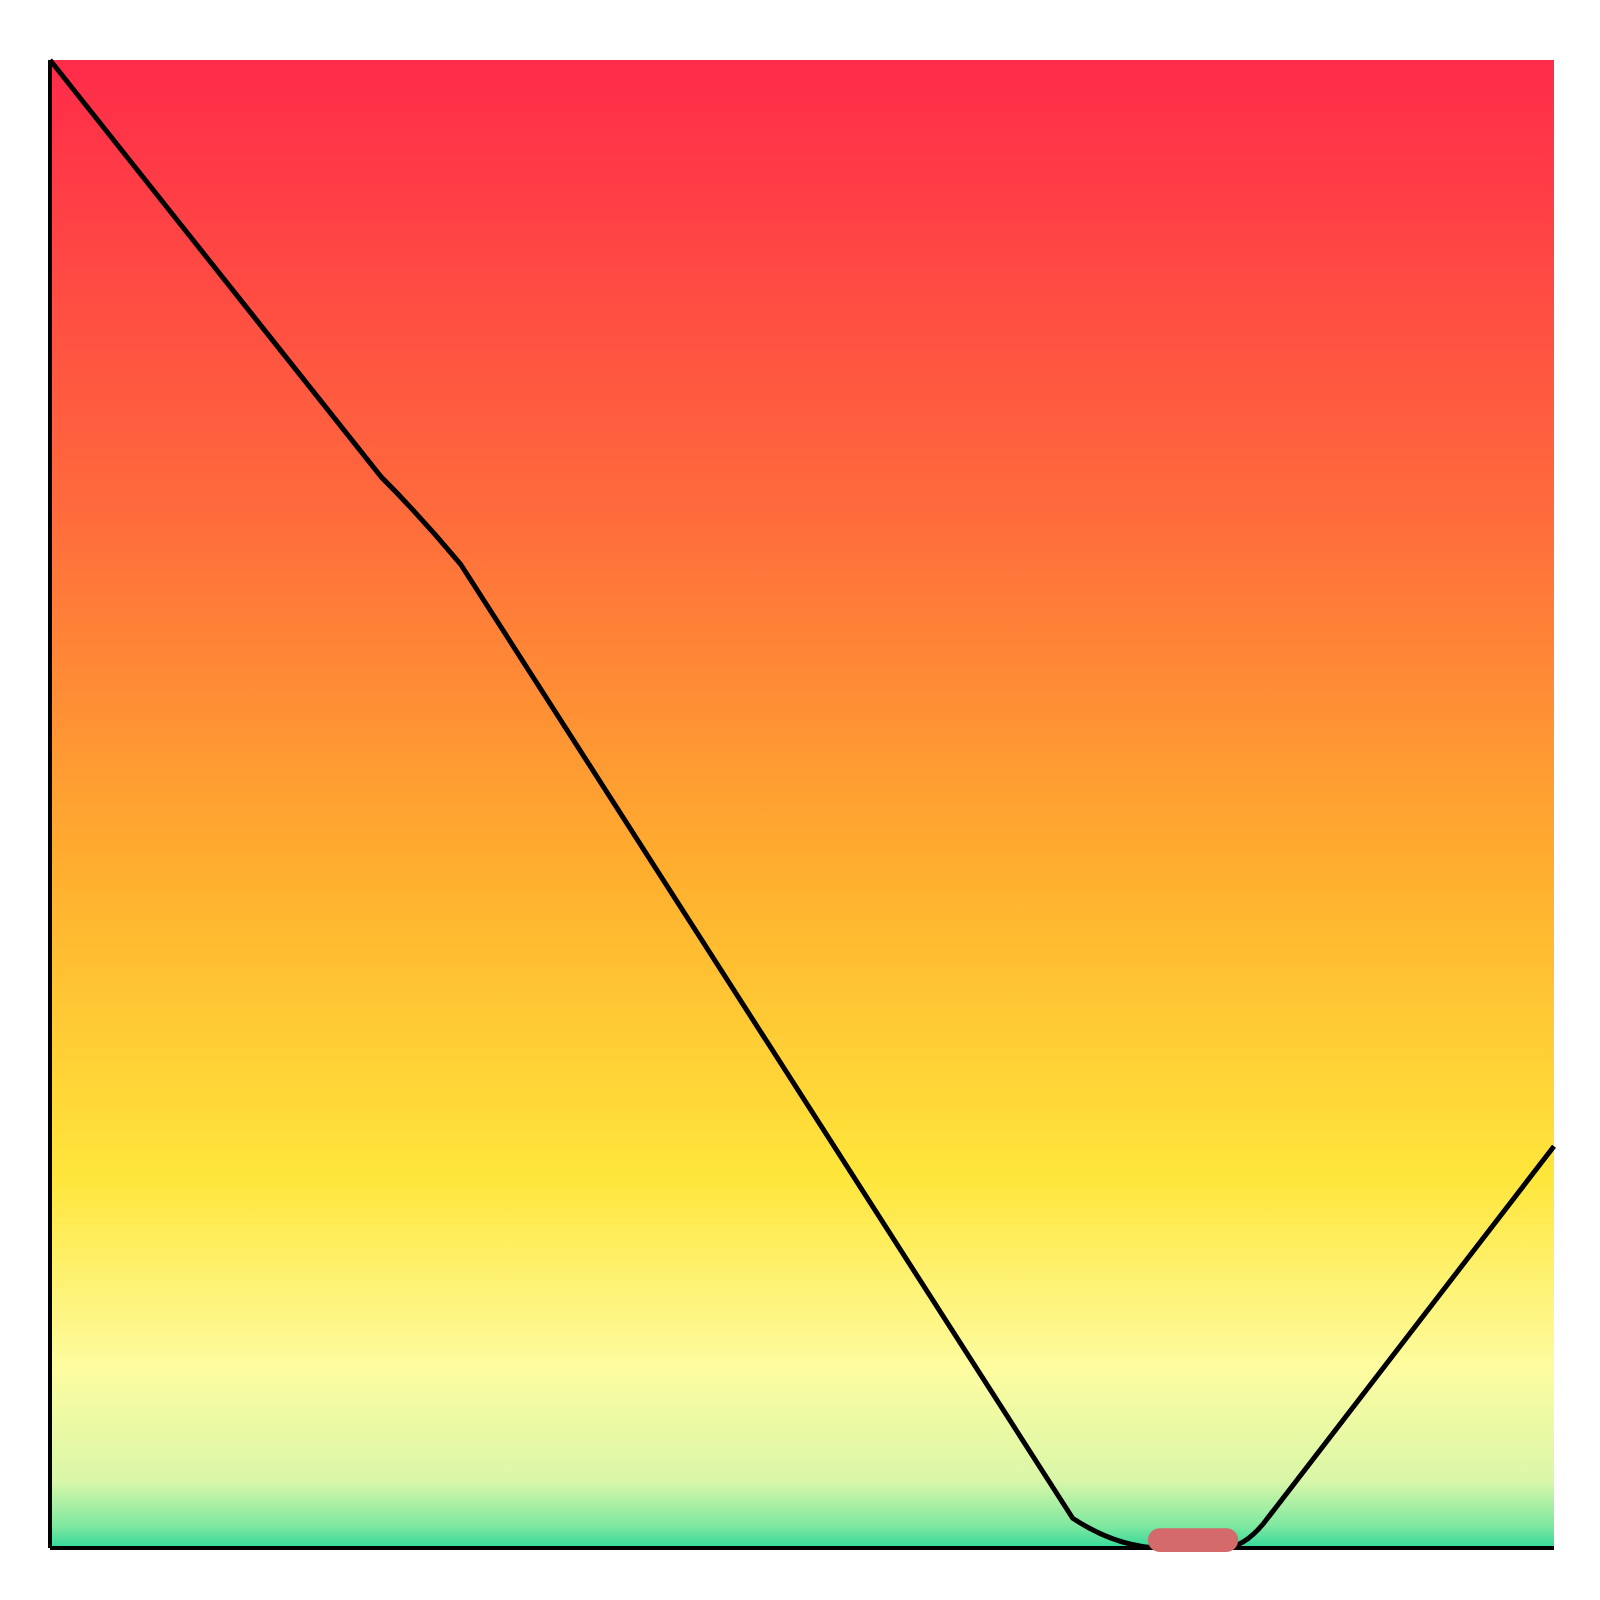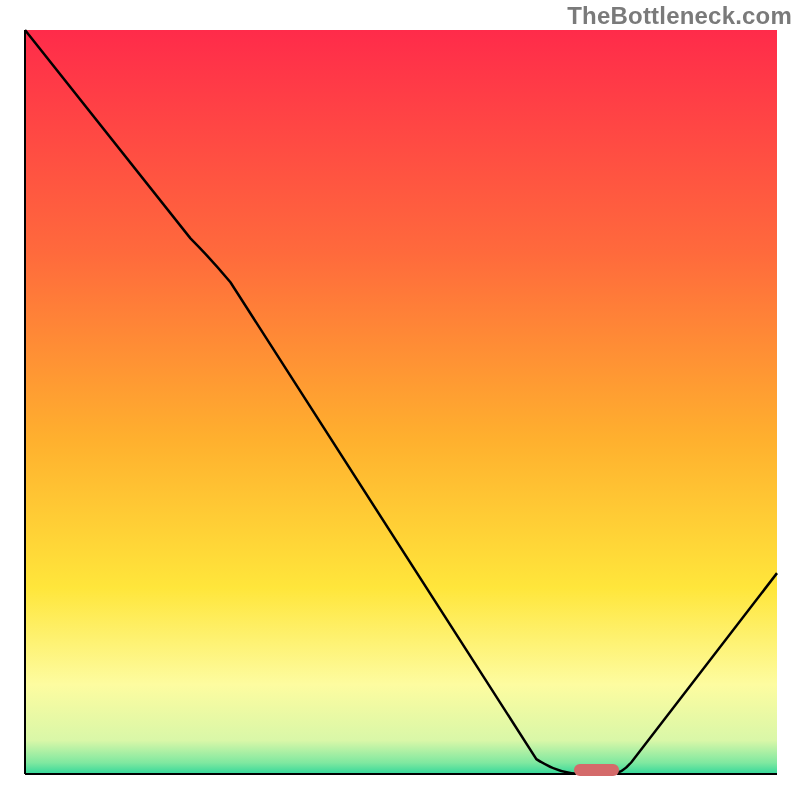--- a/index.html
+++ b/index.html
@@ -27,21 +27,20 @@
     z-index: 10;
   }
   svg {
     display: block;
   }
 </style>
 </head>
 <body>
 
 <div class="stage">
-  <div class="watermark">TheBottleneck.com</div>
 
   <svg id="chart-svg" width="800" height="800" viewBox="0 0 800 800">
     <defs>
       <linearGradient id="bg-grad" x1="0" y1="0" x2="0" y2="1">
           <stop offset="0%" stop-color="#ff2b4a"></stop>
           <stop offset="30%" stop-color="#ff6a3c"></stop>
           <stop offset="55.00000000000001%" stop-color="#ffb02e"></stop>
           <stop offset="75%" stop-color="#ffe63b"></stop>
           <stop offset="88%" stop-color="#fdfca0"></stop>
           <stop offset="95.5%" stop-color="#d9f7a8"></stop>

